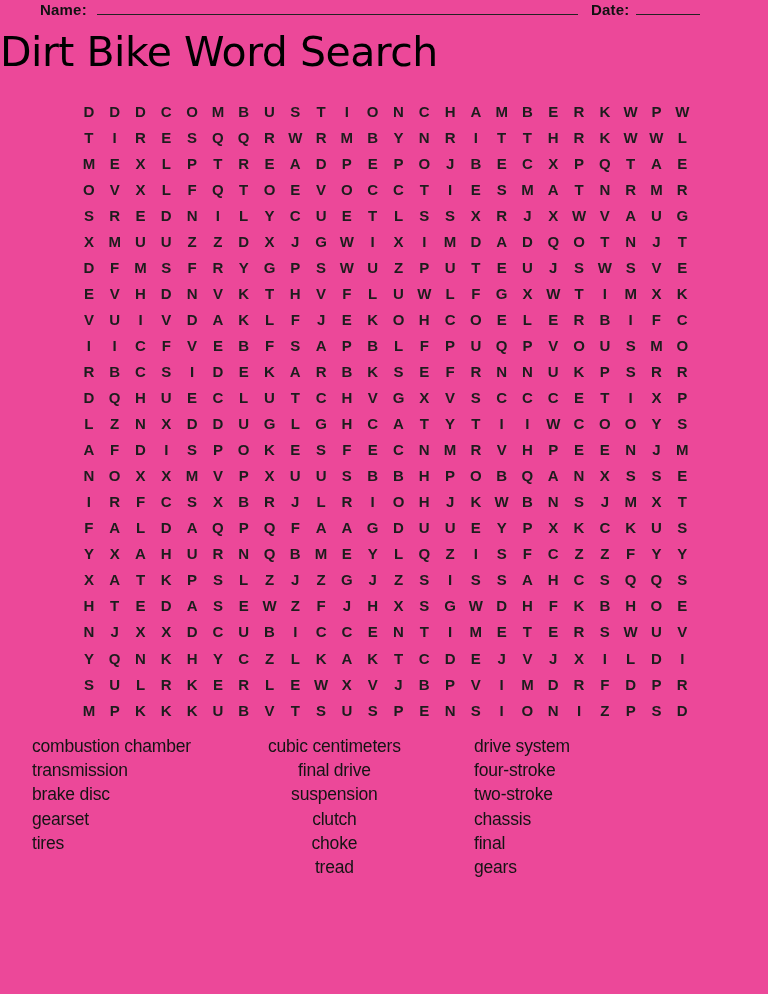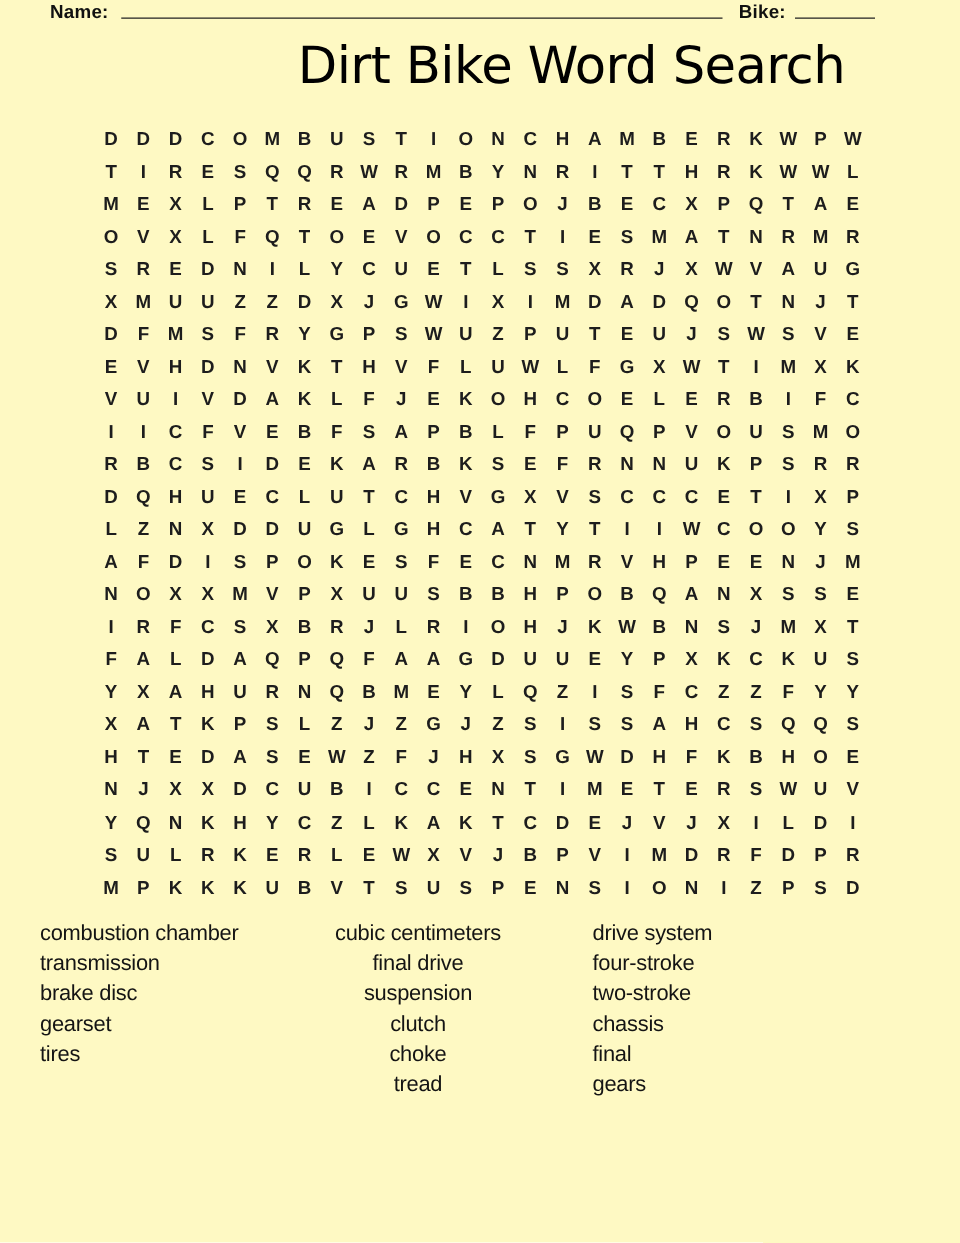--- a/index.html
+++ b/index.html
@@ -1,21 +1,21 @@
 <!DOCTYPE html>
 <html><head>
 <meta charset="utf-8">
 <style>
   * { margin: 0; padding: 0; box-sizing: border-box; }
   html, body { background: #ffffff; }
   .page {
     position: relative;
     width: 768px;
     height: 994px;
-    background: #fef9c3;
+    background: #ec4899;
     font-family: "Liberation Sans", sans-serif;
     color: #1a1a1a;
     overflow: hidden;
   }
   
   .hdr-label {
     position: absolute;
     top: 1px;
     font-size: 15px;
     font-weight: 700;
@@ -31,28 +31,27 @@
     border-bottom: 1.6px solid #222;
   }
   #name-line { left: 97px;  width: 481px; }
   #date-line { left: 636px; width: 64px;  }
   
   .title {
     position: absolute;
     top: 28px;
     left: 0;
     width: 676px;
-    text-align: right;
+    text-align: left;
     font-family: "DejaVu Sans", "Liberation Sans", sans-serif;
     font-size: 41px;
     font-weight: 500;
     color: #000;
     letter-spacing: -0.5px;
     white-space: nowrap;
-    padding-left: 23px;
   }
   
   .grid {
     position: absolute;
     left: 76px;
     top: 98px;
     display: grid;
     grid-template-columns: repeat(24, 25.8px);
     grid-auto-rows: 26.05px;
   }
@@ -81,21 +80,21 @@
   .word-item { white-space: nowrap; }
 </style>
 </head>
 <body>
 
 <div class="page">
 
   <span id="name-label" class="hdr-label">Name:</span>
   <div id="name-line" class="fill-line"></div>
 
-  <span id="date-label" class="hdr-label">Bike:</span>
+  <span id="date-label" class="hdr-label">Date:</span>
   <div id="date-line" class="fill-line"></div>
 
   <div class="title">Dirt Bike Word Search</div>
 
   <div id="grid" class="grid">
       <span class="cell">D</span>
       <span class="cell">D</span>
       <span class="cell">D</span>
       <span class="cell">C</span>
       <span class="cell">O</span>

